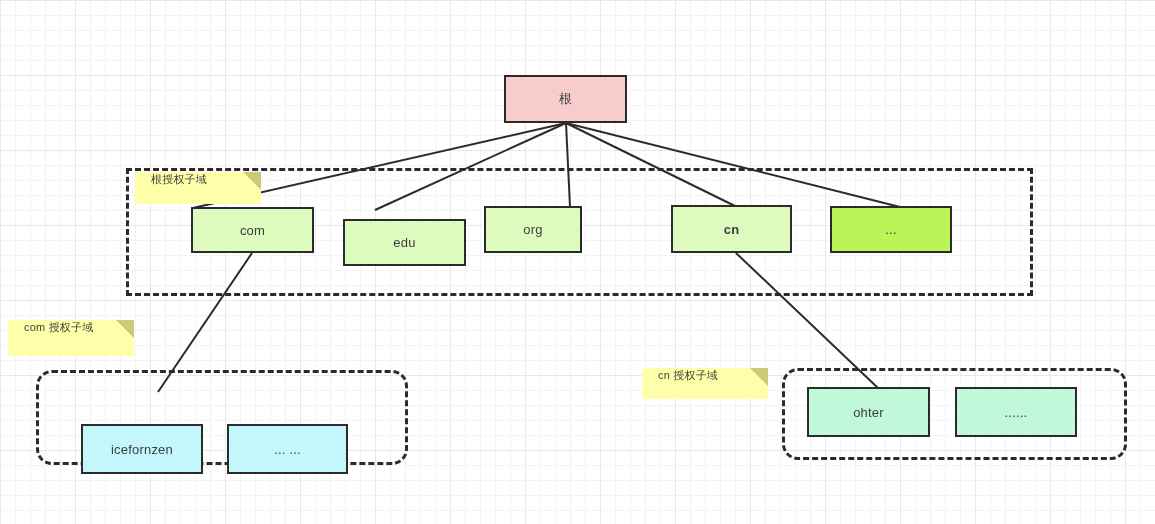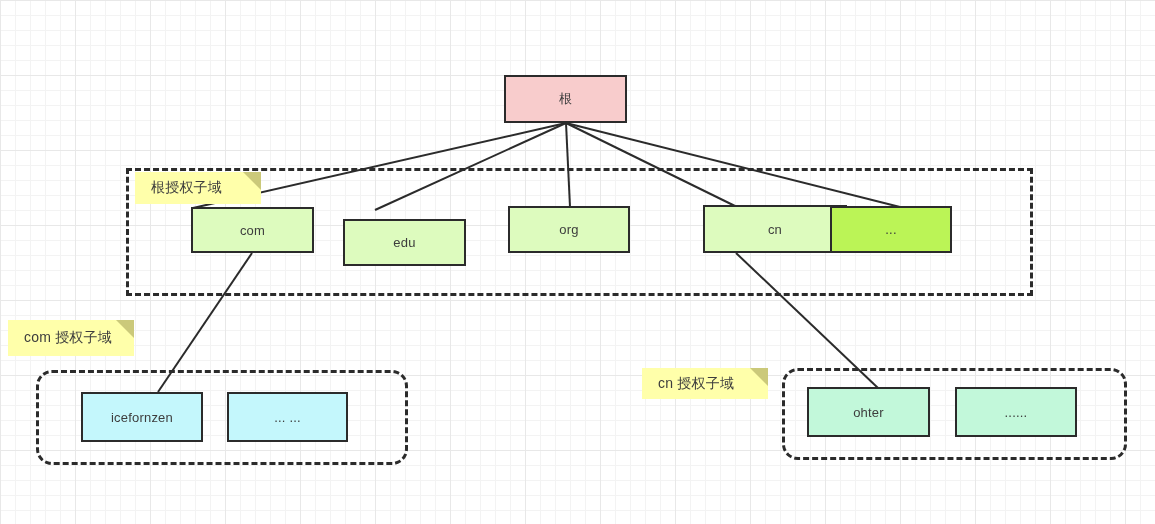--- a/index.html
+++ b/index.html
@@ -37,40 +37,40 @@
     align-items: center;
     justify-content: center;
     font-size: 13px;
     color: #3d3d3d;
     letter-spacing: .2px;
     z-index: 3;
   }
   .node.root   { background: #f8cccc; }
   .node.tld    { background: #ddfbbe; }
   .node.tld-alt{ background: #bbf456; }
-  .node.cyan   { background: #c4f7fc; }
+  .node.cyan   { background: #c4f7fc; margin-top: 32px; }
   .node.mint   { background: #c2f8da; }
 
   .zone {
     position: absolute;
     box-sizing: border-box;
     border: 3px dashed #2b2b2b;
     background: transparent;
     z-index: 1;
   }
   .zone.rounded { border-radius: 16px; }
 
   .note {
     position: absolute;
     box-sizing: border-box;
     background: #ffffaa;
     color: #3d3d3d;
-    font-size: 14px;
+    font-size: 11px;
     display: flex;
-    align-items: center;
+    align-items: flex-start;
     padding-left: 16px;
     letter-spacing: .2px;
     z-index: 4;
   }
   .note .fold {
     position: absolute;
     top: 0;
     right: 0;
     width: 0;
     height: 0;
@@ -107,25 +107,25 @@
   </div>
 
   <div class="node tld" style="left:191px; top:207px; width:123px; height:46px;align-items:center;">
     <span>com</span>
   </div>
 
   <div class="node tld" style="left:343px; top:219px; width:123px; height:47px;">
     <span>edu</span>
   </div>
 
-  <div class="node tld" style="left:508px; top:206px; width:122px; height:47px;">
+  <div class="node tld" style="left:484px; top:206px; width:98px; height:47px;">
     <span>org</span>
   </div>
 
-  <div class="node tld" style="left:703px; top:205px; width:144px; height:48px;">
+  <div class="node tld" style="left:671px; top:205px; width:121px; height:48px;font-weight:bold;">
     <span>cn</span>
   </div>
 
   <div class="node tld-alt" style="left:830px; top:206px; width:122px; height:47px;">
     <span>...</span>
   </div>
 
   <div class="note" style="left:8px; top:320px; width:126px; height:36px;">
     <span>com 授权子域</span>
     <span class="fold"></span>

